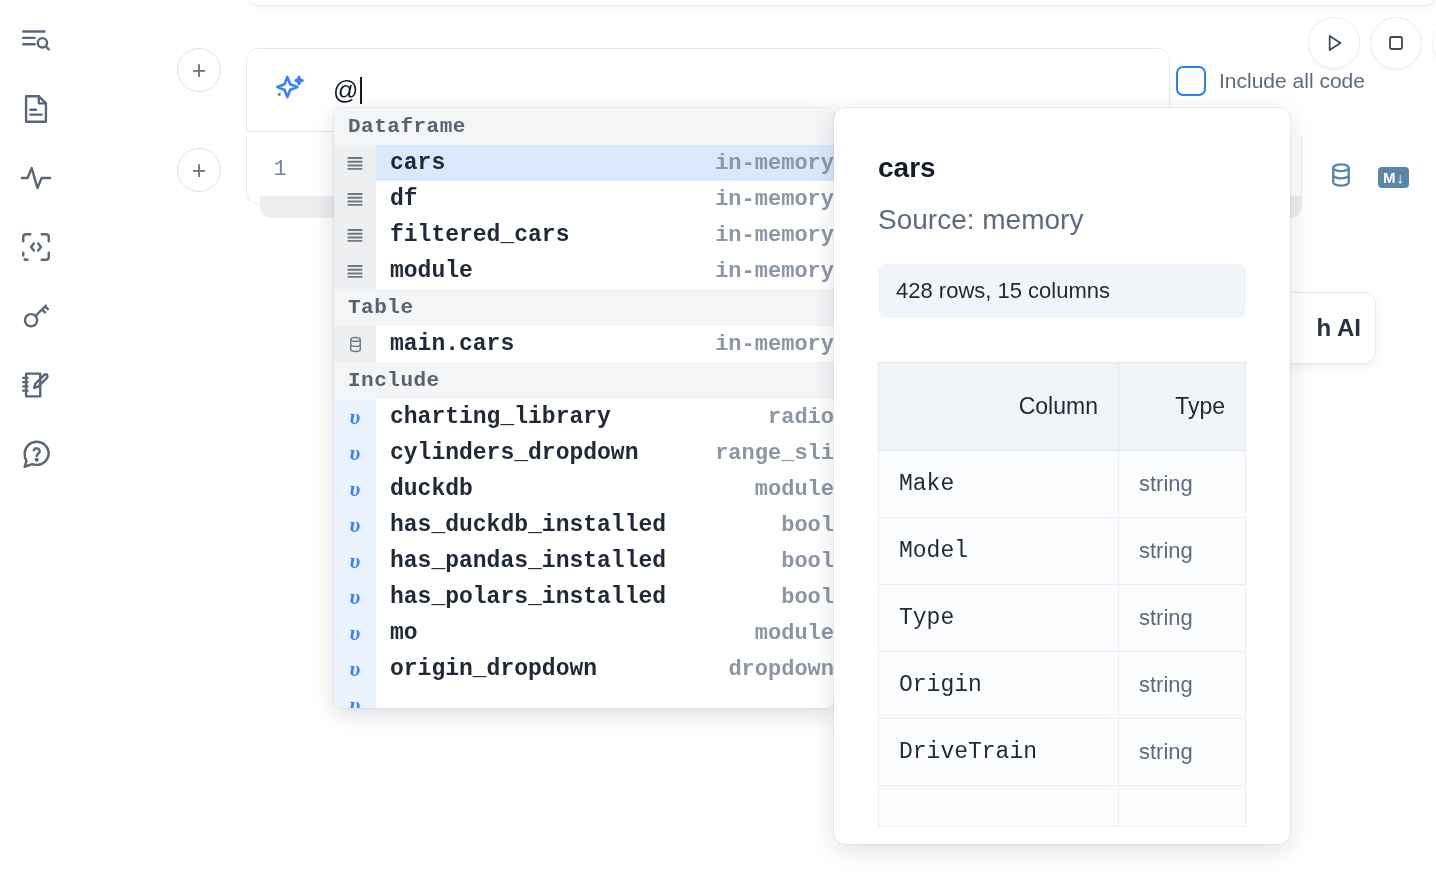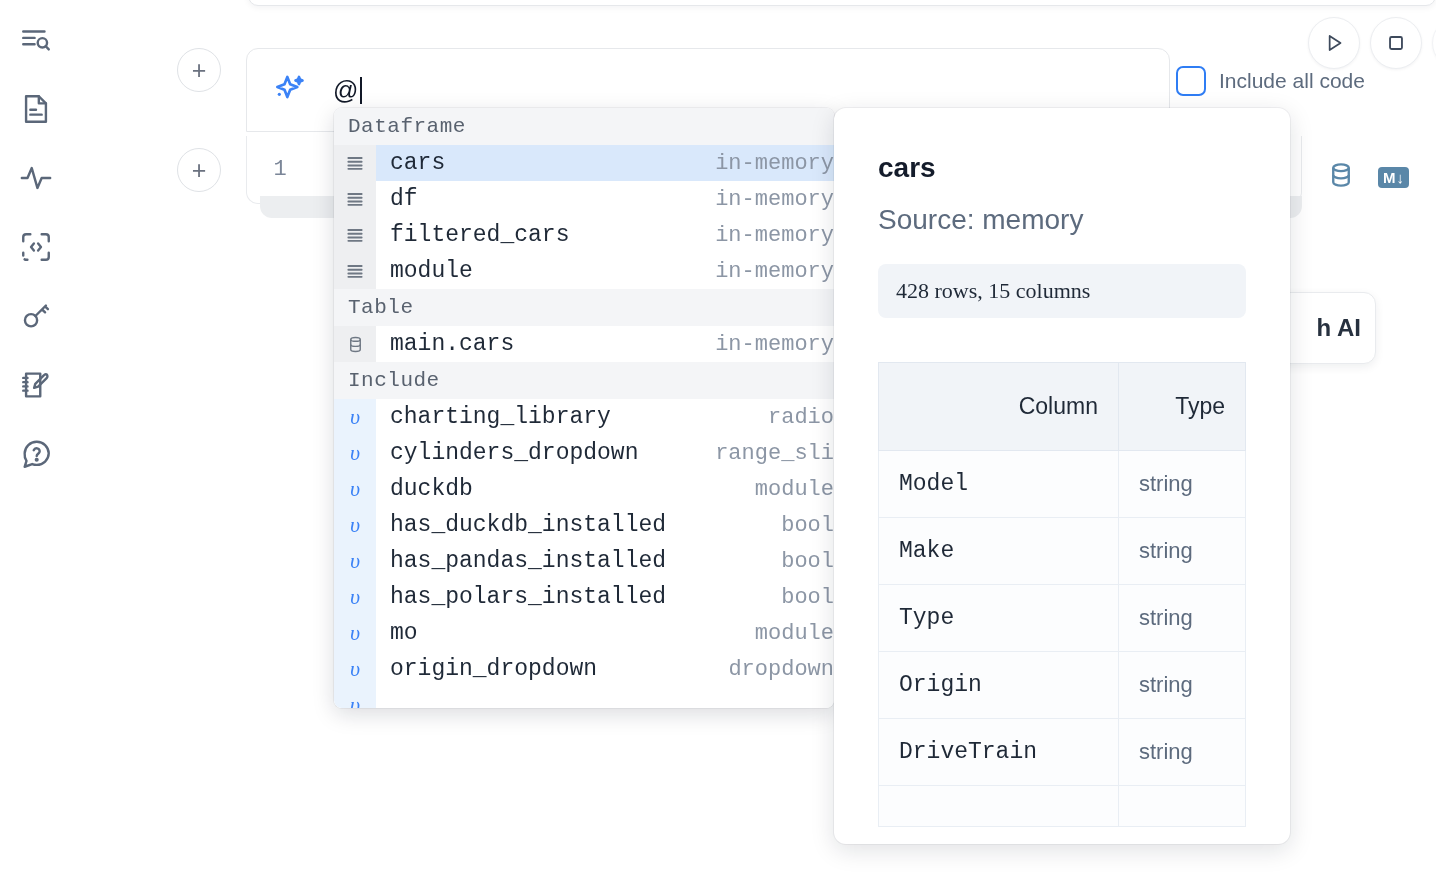--- a/index.html
+++ b/index.html
@@ -136,20 +136,21 @@
     overflow: hidden;
   }
 
   
   .ac-panel {
     position: absolute; left: 334px; top: 108px; width: 500px; height: 600px;
     background: #ffffff;
     border-radius: 8px;
     box-shadow: 0 6px 22px rgba(15,23,42,.15), 0 0 0 1px rgba(15,23,42,.05);
     overflow: hidden;
+    font-weight: bold;
   }
   .ac-scroll { height: 100%; overflow: hidden; }
   .ac-group {
     background: #f4f5f7; color: #59626f;
     font-family: "Liberation Mono", monospace;
     font-size: 21px; padding: 7px 0 7px 14px;
     letter-spacing: .5px;
   }
   .ac-item {
     display: flex; align-items: center; height: 36px;
@@ -193,21 +194,20 @@
     font-size: 28px; font-weight: bold; color: #141c2b;
     margin-bottom: 20px;
   }
   .info-source {
     font-size: 28px; color: #5d6b7e; margin-bottom: 28px;
   }
   .info-stat {
     background: #f1f4f8; border-radius: 8px;
     padding: 14px 18px; font-size: 22px; color: #1f2937;
     margin-bottom: 44px;
-    font-family: Liberation Serif, serif;
   }
   .schema-table { width: 100%; border-collapse: collapse; }
   .schema-table th {
     background: #f1f4f8; text-align: right;
     font-size: 23px; font-weight: normal; color: #1f2937;
     padding: 30px 20px; border: 1px solid #e2e8f0;
   }
   .schema-table td {
     padding: 20px 20px; border: 1px solid #e9eef4;
     background: #fcfdfe;
@@ -485,25 +485,25 @@
     <div class="info-stat">428 rows, 15 columns</div>
     <table class="schema-table">
       <thead>
         <tr>
           <th>Column</th>
           <th>Type</th>
         </tr>
       </thead>
       <tbody id="schema-body">
           <tr>
-            <td class="col-name">Model</td>
+            <td class="col-name">Make</td>
             <td class="col-type">string</td>
           </tr>
           <tr>
-            <td class="col-name">Make</td>
+            <td class="col-name">Model</td>
             <td class="col-type">string</td>
           </tr>
           <tr>
             <td class="col-name">Type</td>
             <td class="col-type">string</td>
           </tr>
           <tr>
             <td class="col-name">Origin</td>
             <td class="col-type">string</td>
           </tr>

